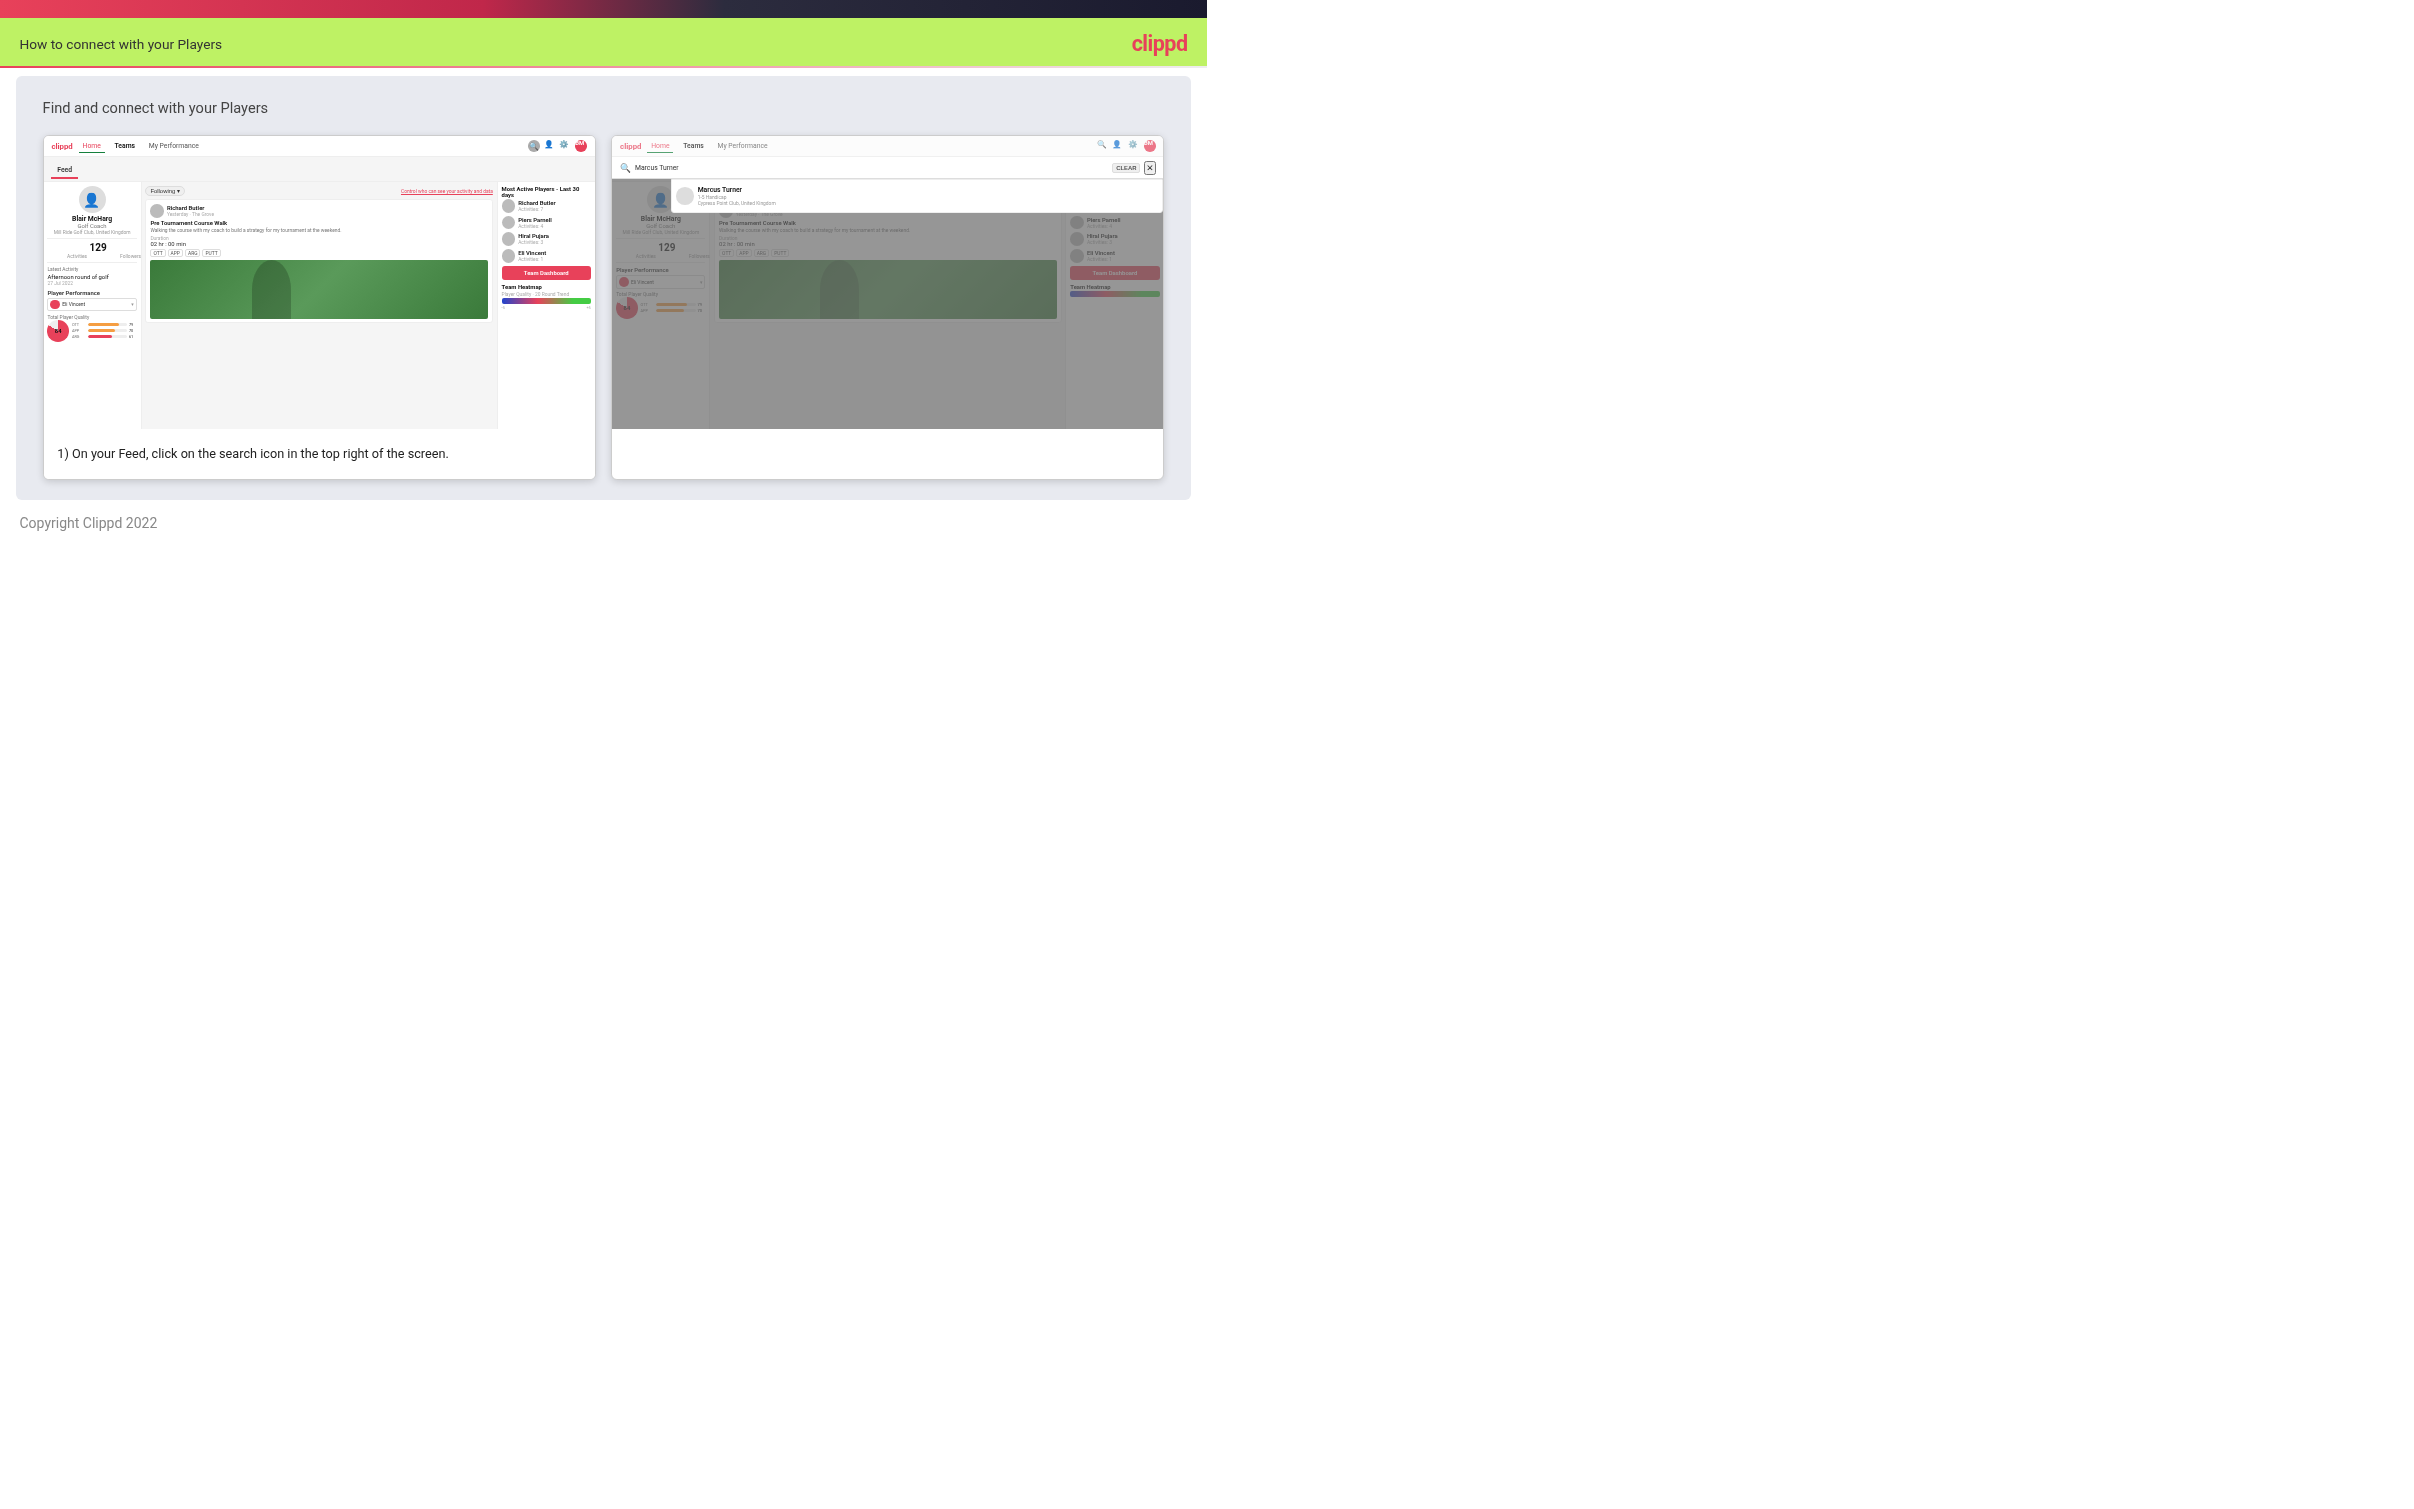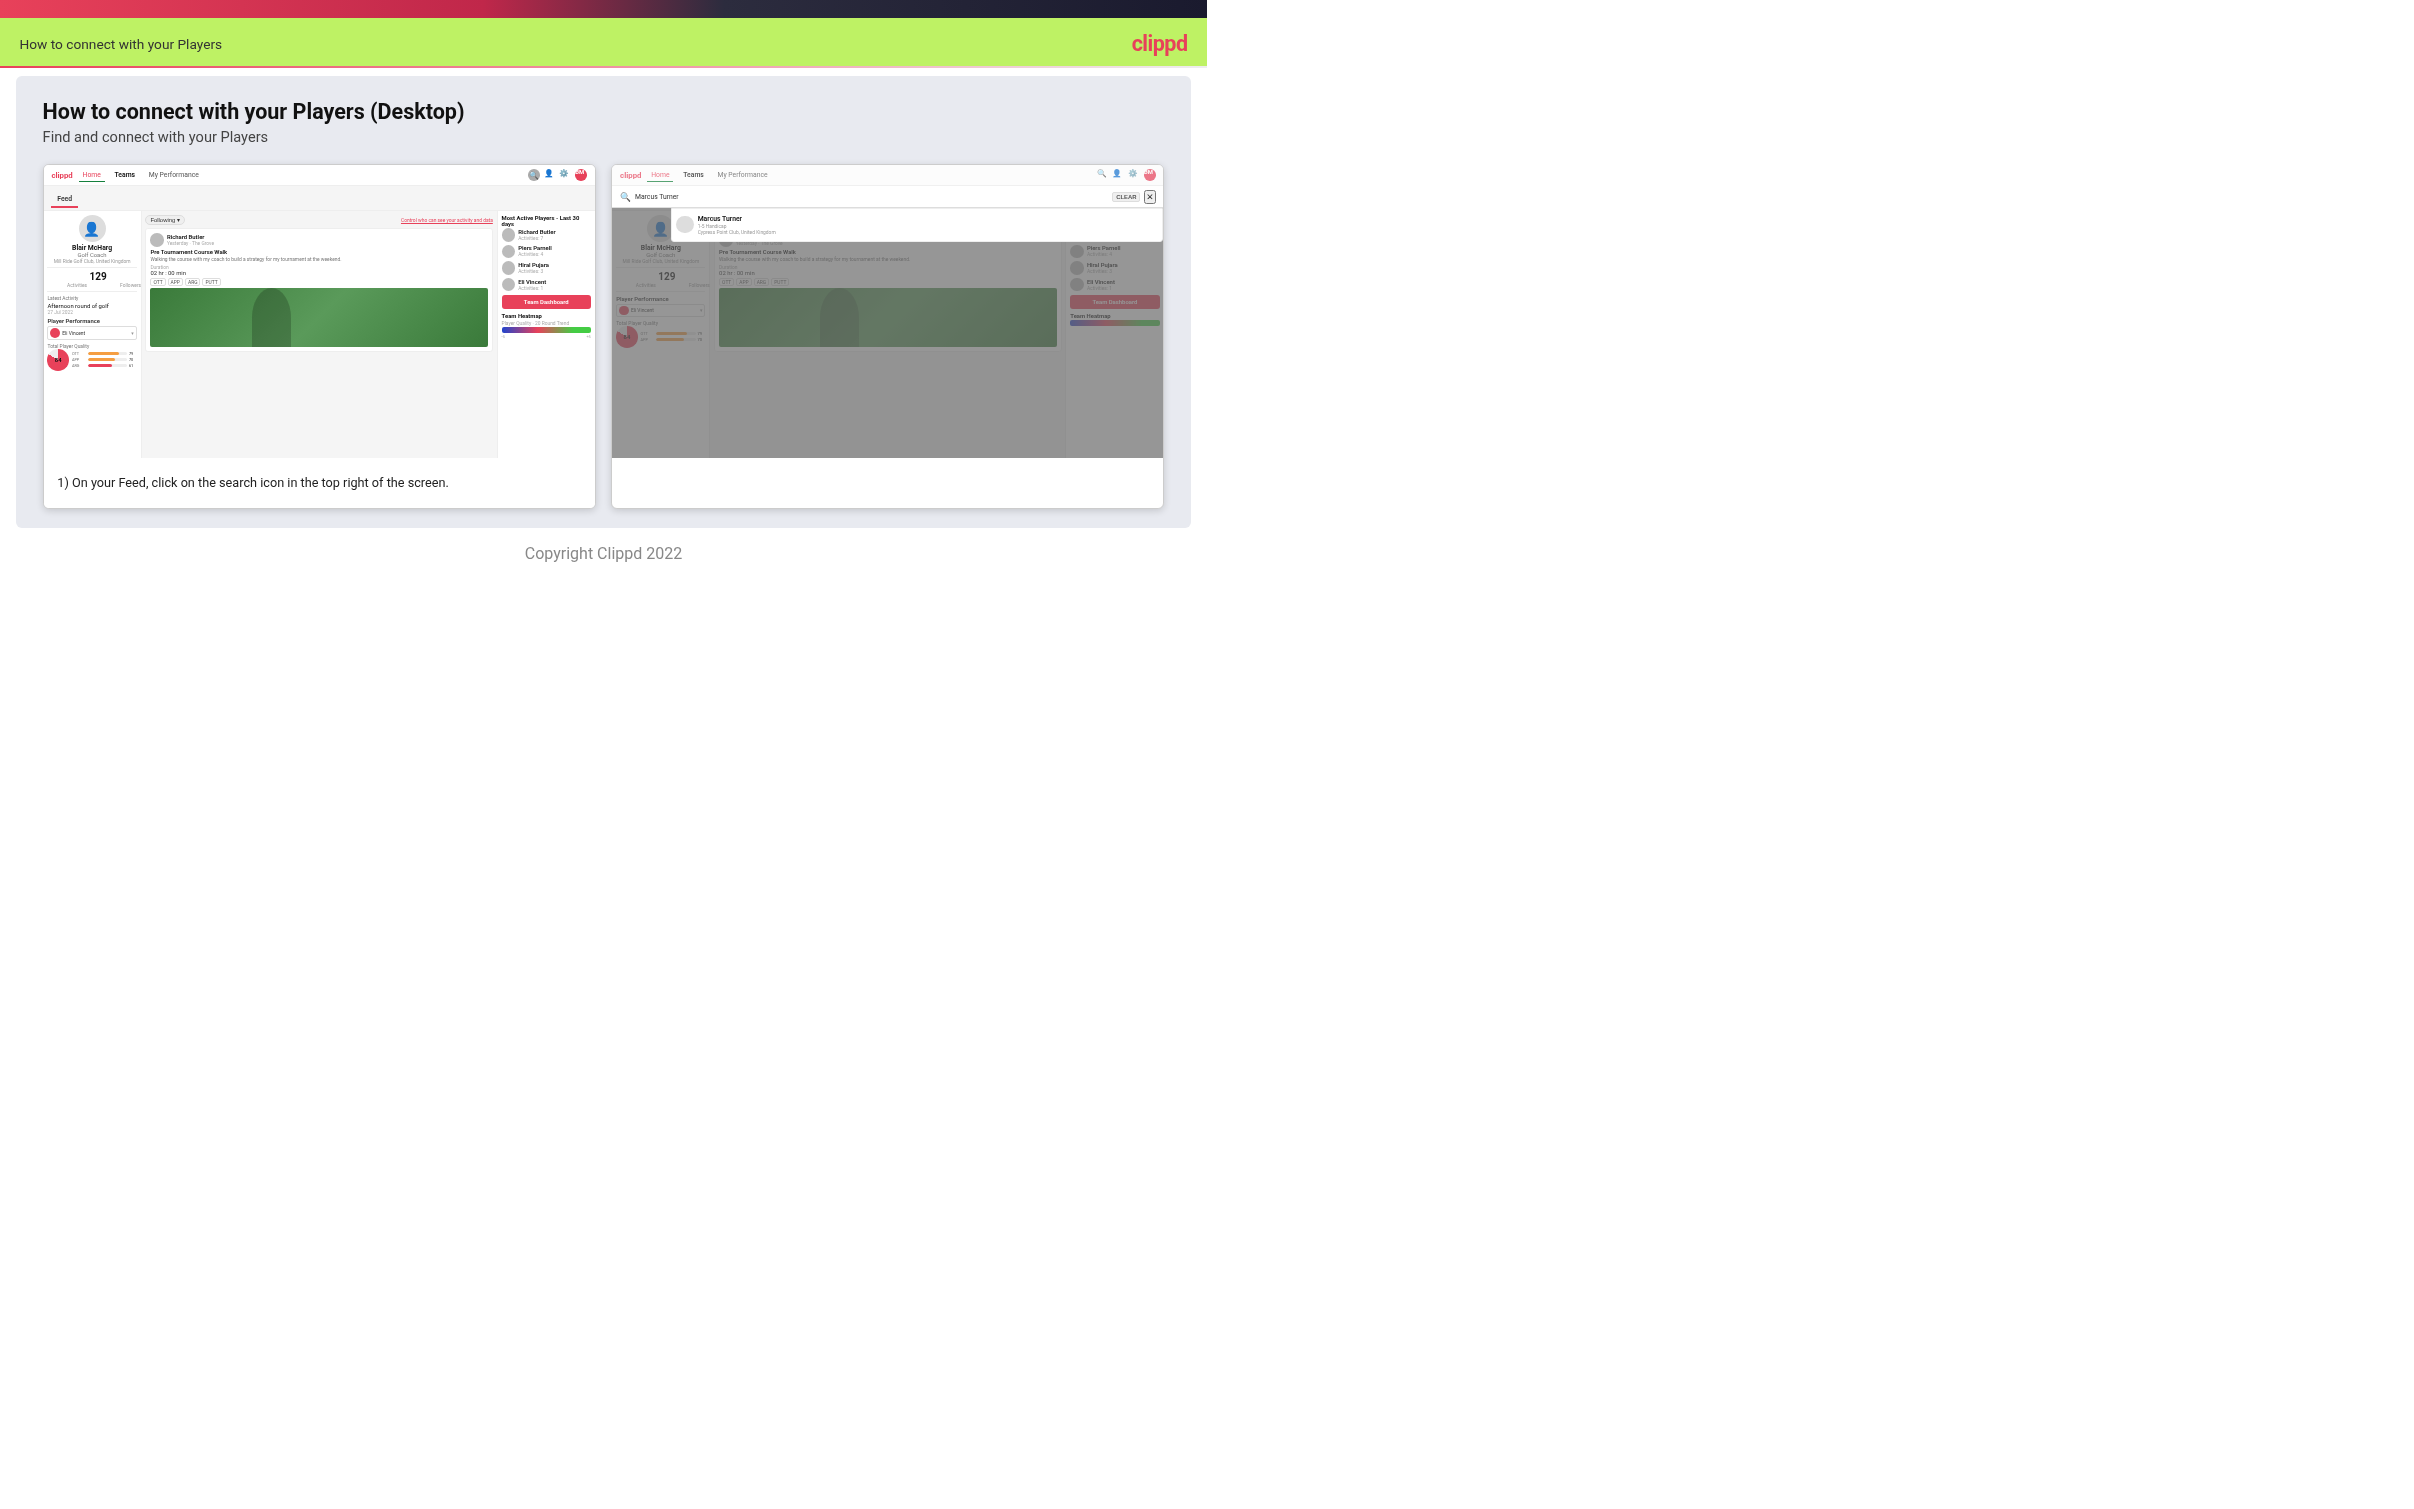--- a/index.html
+++ b/index.html
@@ -558,44 +558,42 @@
       padding: 15.6px 13.7px;
       font-size: 12.7px;
       color: #222;
       line-height: 1.5;
       background: #fff;
     }
 
     
     .footer {
       padding: 7.8px 19.5px;
-      font-size: 16px;
+      font-size: 14px;
       color: #888;
-      text-align: center;
     }
 
     
     .app-nav-item.teams-active {
       color: #111;
       font-weight: 600;
     }
   </style>
 </head>
 <body>
 
 <div class="top-bar"></div>
 
 <div class="header">
   <span class="header-title">How to connect with your Players</span>
   <span class="logo">clippd</span>
 </div>
 <div class="header-divider"></div>
 
 <div class="main-content">
-  <div class="page-heading">How to connect with your Players (Desktop)</div>
   <div class="page-subheading">Find and connect with your Players</div>
 
   <div class="screenshots-row">
 
     <div class="screenshot-panel">
       <div class="app-mockup">
 
         <div class="app-nav">
           <span class="app-nav-logo">clippd</span>
           <span class="app-nav-item active">Home</span>

